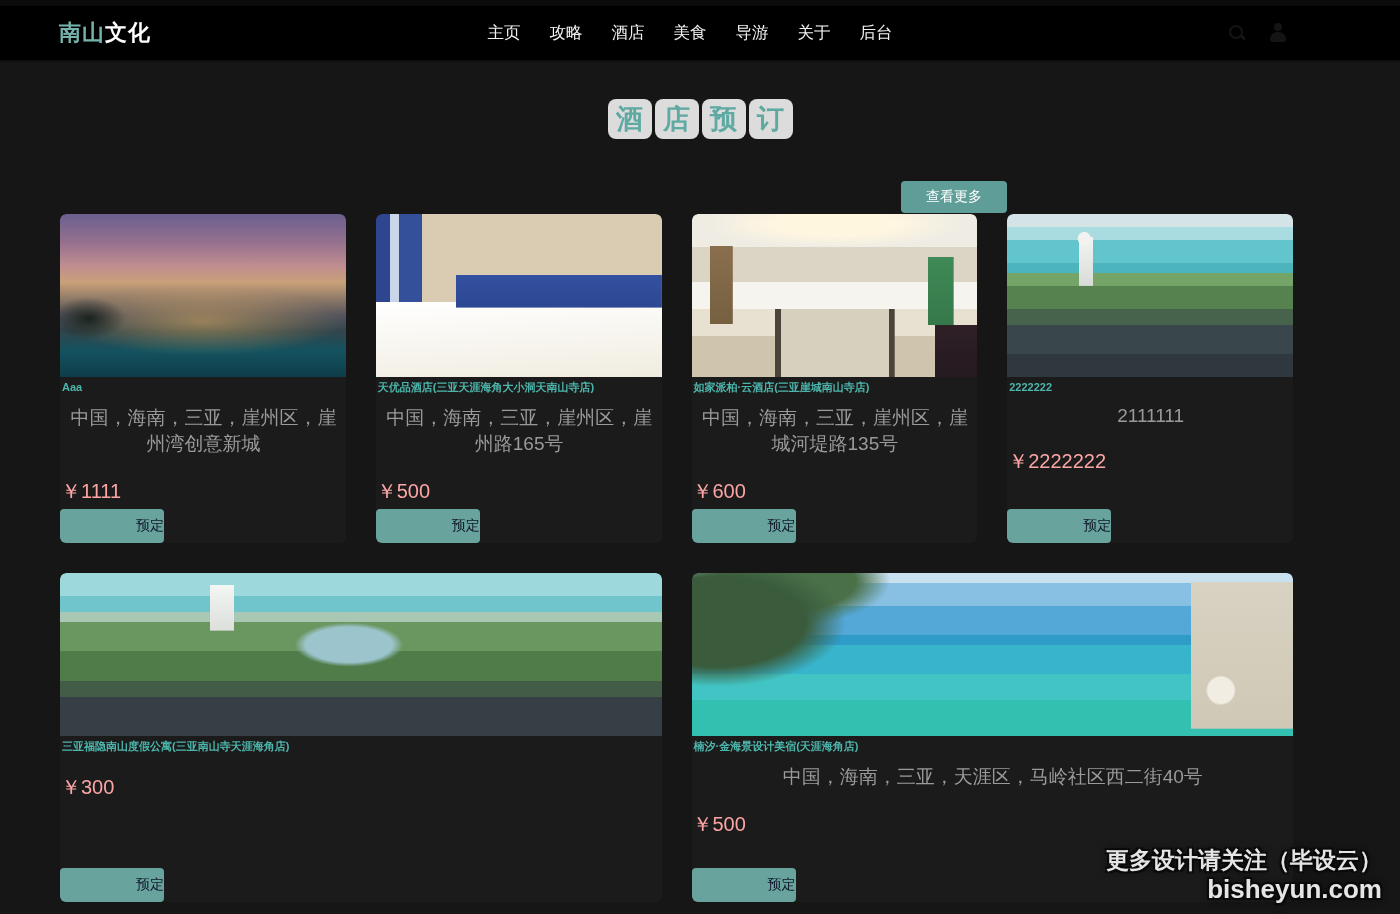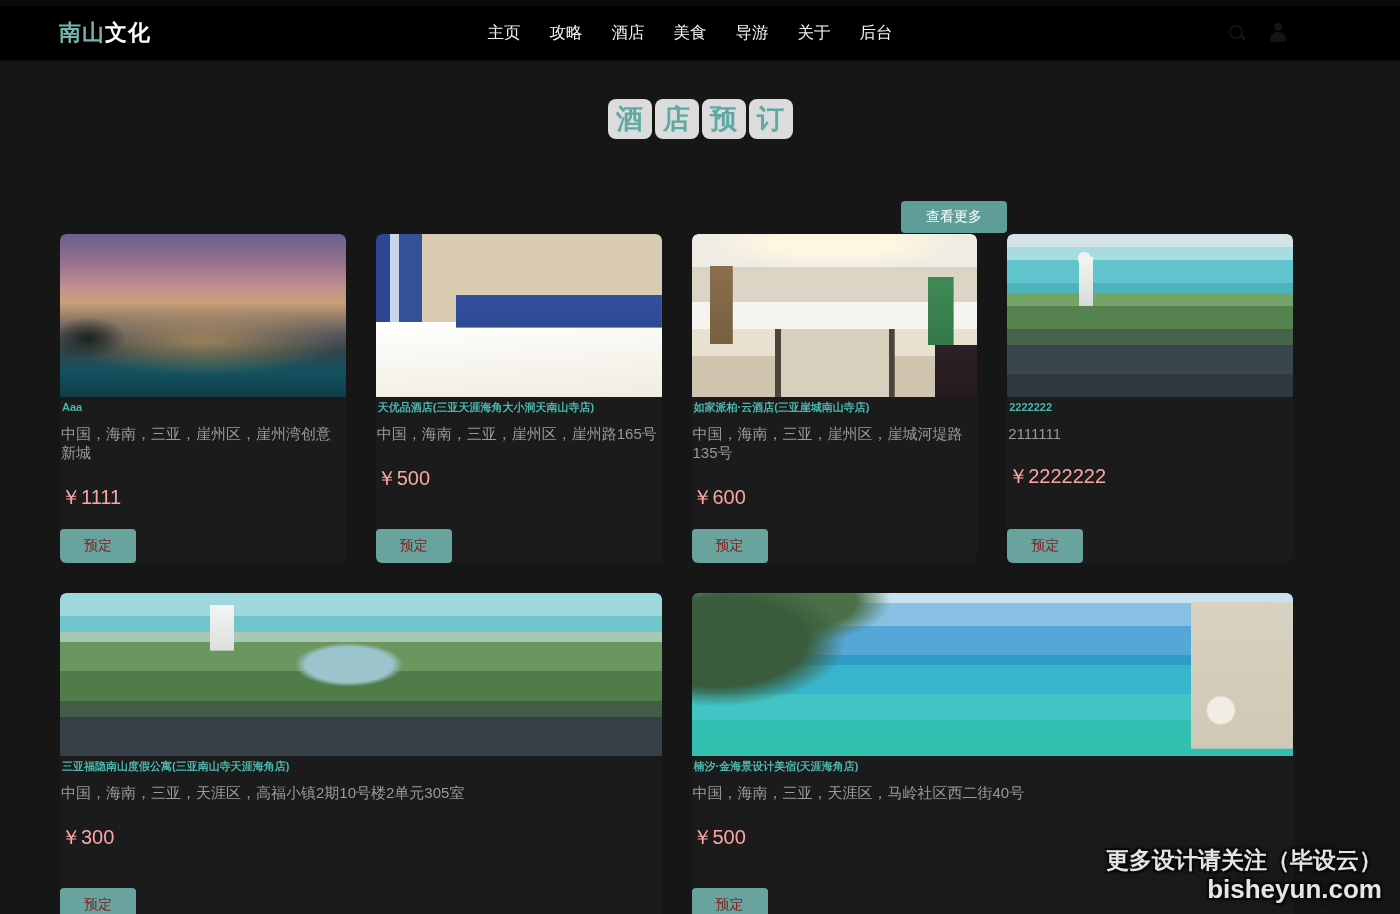--- a/index.html
+++ b/index.html
@@ -29,35 +29,35 @@
     background:#141414; border-radius:8px 8px 3px 3px; }
 
   
   .title-row { margin-top:37px; display:flex; justify-content:center; gap:3px; }
   .tchar { width:44px; height:40px; background:#dcdcdc; border-radius:8px;
     color:#5ea9a1; font-size:27px; font-weight:bold; display:flex; align-items:center;
     justify-content:center; }
 
   
   .content { position:relative; margin:0 107px 0 60px; width:1233px; }
-  .view-more { display:block; margin-left:841px; margin-top:62px; width:106px; height:32px;
+  .view-more { display:block; margin-left:841px; margin-top:42px; width:106px; height:32px;
     background:#5f9e98; color:#ffffff; font-size:14px; border:none; border-radius:4px;
     cursor:pointer; font-family:inherit; }
   .grid { margin-top:1px; display:grid; grid-template-columns:repeat(4,1fr);
     column-gap:16px; row-gap:15px;gap:30px; }
   .card { position:relative; height:329px; background:#1b1b1b; border-radius:6px;
     overflow:hidden; }
   .card.wide { grid-column:span 2; }
   .card-img { width:100%; height:163px; border-radius:6px 6px 0 0; }
   .card-title { margin:4px 0 0 2px; font-size:11px; font-weight:bold; color:#4db6ac; line-height:1.2; }
-  .card-addr { margin:11px 0 0 1px; font-size:15px; color:#9a9a9a; }
+  .card-addr { margin:11px 0 0 1px; font-size:19px; color:#9a9a9a;text-align:center; }
   .card-price { margin:21px 0 0 1px; font-size:20px; color:#fca5a5; }
-  .book-btn { position:absolute; left:0; bottom:0; width:76px; height:34px;
-    background:#68a49d; color:#7f1d1d; font-size:14px; border:none; border-radius:4px;
-    cursor:pointer; font-family:inherit; }
+  .book-btn { position:absolute; left:0; bottom:0; width:104px; height:34px;
+    background:#68a49d; color:#0f172a; font-size:14px; border:none; border-radius:4px;
+    cursor:pointer; font-family:inherit;text-align:right; }
 
   
   .img-resort { background:
     radial-gradient(ellipse 20% 20% at 10% 64%, rgba(15,25,20,.85), rgba(15,25,20,0) 65%),
     radial-gradient(ellipse 70% 30% at 50% 66%, rgba(250,190,95,.45), rgba(250,190,95,0) 70%),
     linear-gradient(180deg,#6b5f8e 0%,#97718f 18%,#c08e90 32%,#c9a078 42%,#8f7a68 52%,
       #55555c 62%,#31454c 72%,#14525f 84%,#0e3d49 100%); }
   .img-room { background:
     linear-gradient(#3350a0,#2d4892) no-repeat 100% 47%/72% 20%,
     linear-gradient(176deg,#ffffff 0%,#f0ece0 100%) no-repeat 0 100%/100% 46%,
@@ -161,21 +161,20 @@
         <div class="card-img img-statue"></div>
         <h3 class="card-title">2222222</h3>
         <p class="card-addr">2111111</p>
         <p class="card-price">￥2222222</p>
         <button class="book-btn">预定</button>
       </article>
 
       <article class="card wide">
         <div class="card-img img-aerial"></div>
         <h3 class="card-title">三亚福隐南山度假公寓(三亚南山寺天涯海角店)</h3>
-        <p class="card-addr">中国，海南，三亚，天涯区，高福小镇2期10号楼2单元305室</p>
         <p class="card-price">￥300</p>
         <button class="book-btn">预定</button>
       </article>
 
       <article class="card wide">
         <div class="card-img img-beach"></div>
         <h3 class="card-title">楠汐·金海景设计美宿(天涯海角店)</h3>
         <p class="card-addr">中国，海南，三亚，天涯区，马岭社区西二街40号</p>
         <p class="card-price">￥500</p>
         <button class="book-btn">预定</button>

